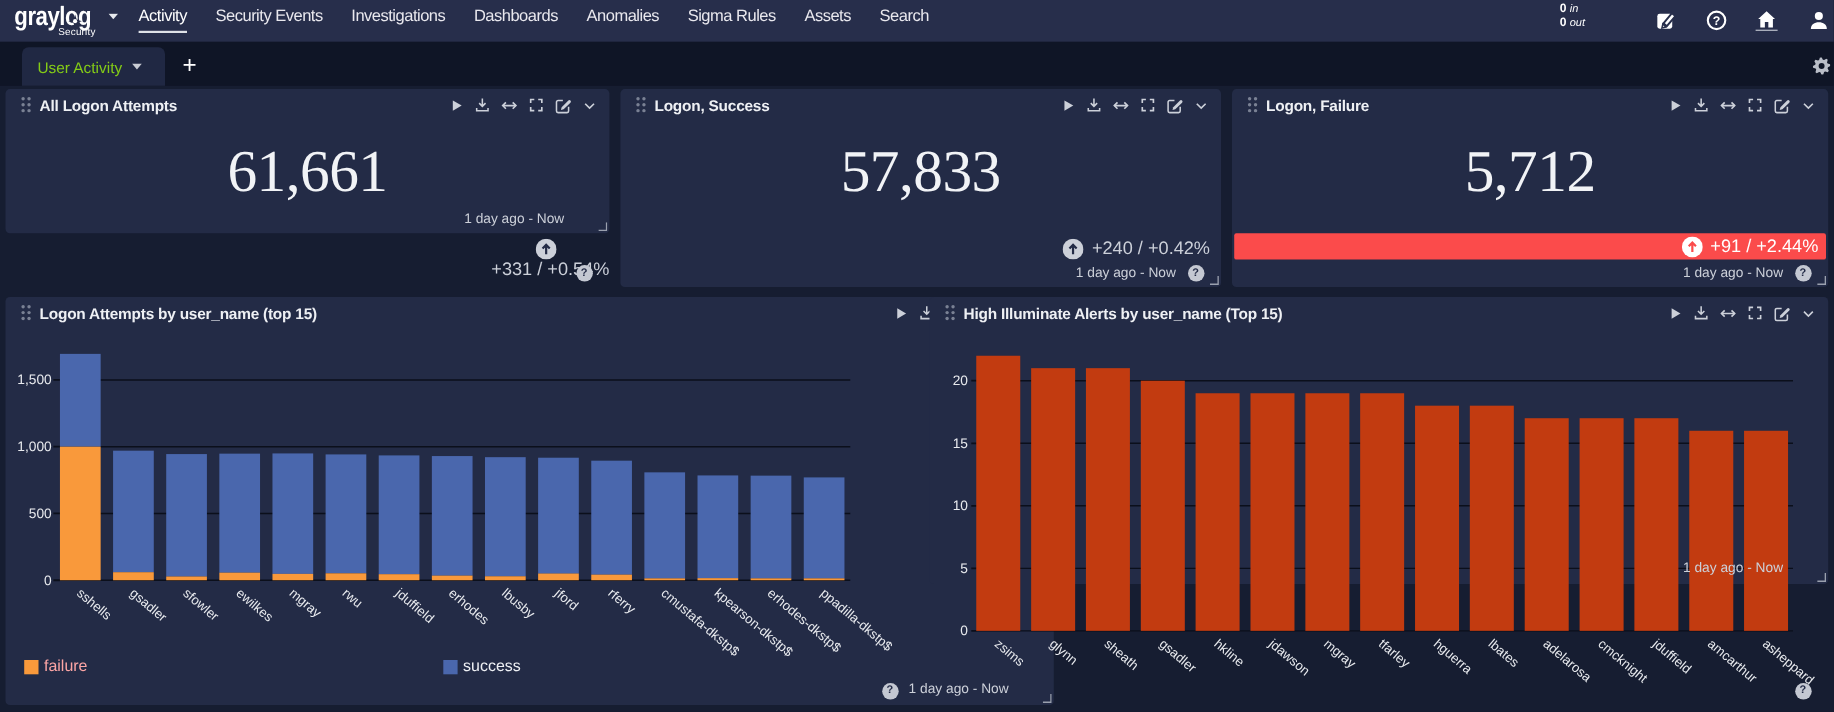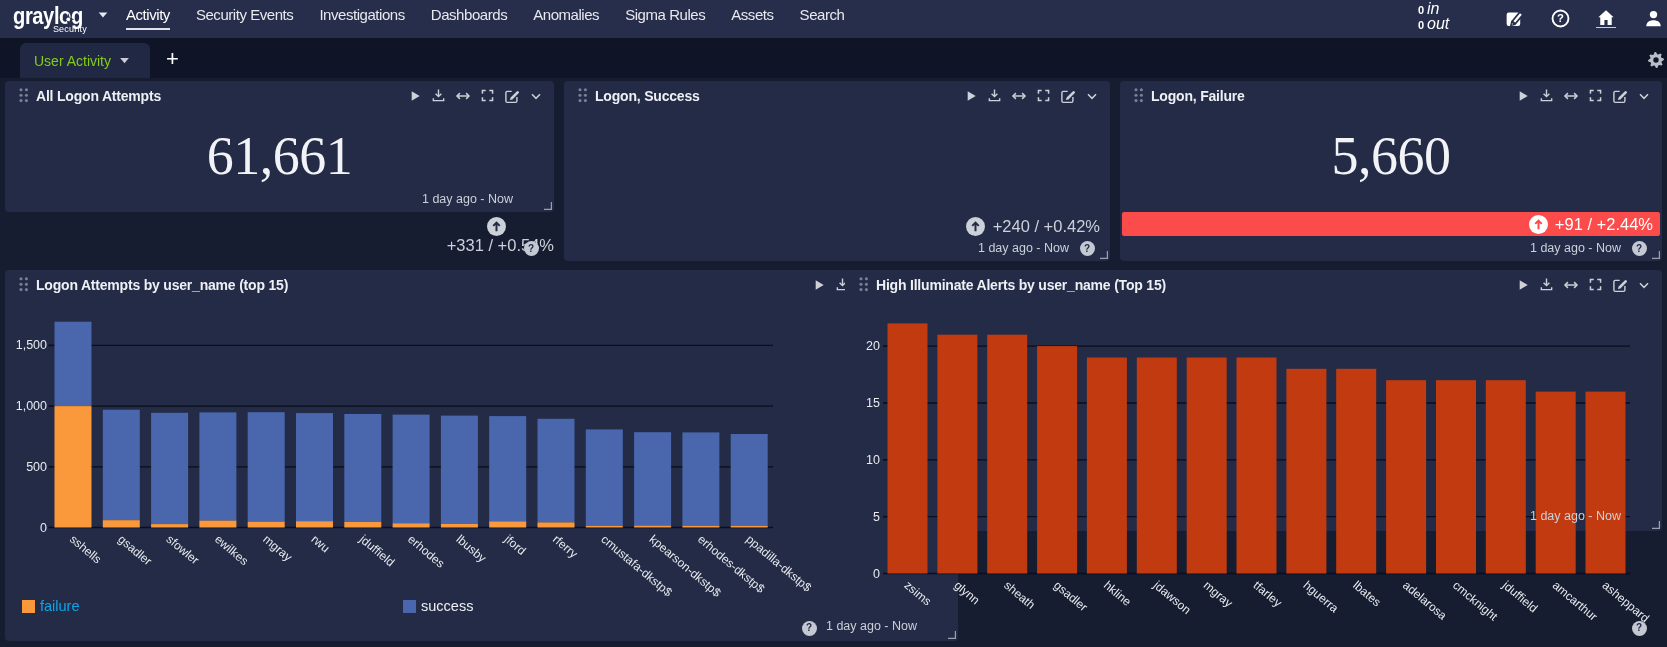--- a/index.html
+++ b/index.html
@@ -8,21 +8,21 @@
 .logo-word{color:#fff;font-size:24px;font-weight:700;letter-spacing:-0.5px;line-height:1;margin-top:2px;transform:scaleX(0.84);transform-origin:0 50%}
 .logo-star{position:absolute;left:49px;top:11.25px;width:12.5px;height:12.5px}
 .logo-sec{color:#fff;font-size:9px;text-align:right;margin-top:-1px;letter-spacing:0.2px;position:relative;top:-2.5px}
 .nav-items{margin-left:5px;display:flex;align-items:center;height:100%}
 .nav-item{color:#e9e8ee;font-size:15px;padding:0 13px;position:relative;top:-4.5px;letter-spacing:-0.45px}
 .nav-item.active{color:#fff}
 .nav-item.active::after{content:"";position:absolute;left:13px;right:13px;top:21.5px;height:2px;background:#dfe2e8}
 .nav-right{position:absolute;left:0;top:0;width:1667px;height:38px;pointer-events:none}
 .inout{position:absolute;left:1418px;top:2px;color:#fff;font-size:10.5px;line-height:13.2px}
 .inout b{font-size:11px}
-.inout i{font-size:16px}
+.inout i{font-size:10px}
 .nico{position:absolute;top:9px}
 .home-wrap{position:relative}
 .home-line{position:absolute;left:-1px;top:17.8px;width:20px;height:1.7px;background:#c9cdd6}
 .tabrow{position:absolute;left:0;top:38px;width:1667px;height:40px;background:#0f1526}
 .tab{position:absolute;left:20px;top:5px;width:130px;height:35px;background:#202843;border-radius:6px 6px 0 0;
  color:#84cc16;font-size:14px;display:flex;align-items:center;padding-left:14px}
 .plus{position:absolute;left:166px;top:8px;color:#fff;font-size:22px;font-weight:400}
 .card{position:absolute;background:#232b46;border-radius:4px;color:#eef0f4}
 .chead{display:flex;align-items:center;padding:1.5px 11px 0 13px;height:28px}
 .chead svg:first-child{flex:0 0 auto}
@@ -168,20 +168,21 @@
         </svg>
         <svg class="" width="16" height="16" viewBox="0 0 16 16" style="">
           <path d="M12.9 9v4a1.4 1.4 0 0 1-1.4 1.4H3.3A1.4 1.4 0 0 1 1.9 13V4.8a1.4 1.4 0 0 1 1.4-1.4h4.4" stroke="#ccd0d9" stroke-width="1.4" fill="none"></path>
           <path d="M6.6 9.6 12.7 3.4a1.3 1.3 0 0 1 1.9 1.9L8.4 11.4l-2.5.6z" fill="#ccd0d9"></path>
         </svg>
         <svg class="" width="14" height="14" viewBox="0 0 16 16" style="">
           <path d="M3.4 6.1 8 10.7l4.6-4.6" stroke="#ccd0d9" stroke-width="1.7" fill="none"></path>
         </svg>
       </div>
     </div>
+    <div class="bignum">57,833</div>
     <div class="trend" style="position:absolute;right:10px;top:136px;text-align:right;">
       <svg style="margin-right:8px" width="19" height="19" viewBox="0 0 18 18">
         <circle cx="9" cy="9" r="9" fill="#ccd0d9"></circle>
         <path d="M9 13.4V5.6M5.9 8.4 9 5.3l3.1 3.1" stroke="#232b46" stroke-width="1.9" fill="none"></path>
       </svg>
       <span>+240 / +0.42%</span>
     </div>
     <div class="timerange"><span>1 day ago - Now</span></div>
     <div style="position:absolute;left:515.5px;top:160.0px;width:15px;height:15px;border-radius:50%;background:#c4c8d2;color:#232b46;font-weight:700;font-size:10px;display:flex;align-items:center;justify-content:center;line-height:1">?</div>
     <svg style="position:absolute;right:2px;bottom:2px" width="8" height="8" viewBox="0 0 8 8">
@@ -216,21 +217,21 @@
         </svg>
         <svg class="" width="16" height="16" viewBox="0 0 16 16" style="">
           <path d="M12.9 9v4a1.4 1.4 0 0 1-1.4 1.4H3.3A1.4 1.4 0 0 1 1.9 13V4.8a1.4 1.4 0 0 1 1.4-1.4h4.4" stroke="#ccd0d9" stroke-width="1.4" fill="none"></path>
           <path d="M6.6 9.6 12.7 3.4a1.3 1.3 0 0 1 1.9 1.9L8.4 11.4l-2.5.6z" fill="#ccd0d9"></path>
         </svg>
         <svg class="" width="14" height="14" viewBox="0 0 16 16" style="">
           <path d="M3.4 6.1 8 10.7l4.6-4.6" stroke="#ccd0d9" stroke-width="1.7" fill="none"></path>
         </svg>
       </div>
     </div>
-    <div class="bignum">5,660</div>
+    <div class="bignum">5,712</div>
     <div class="redbar" style="position:absolute;left:2px;right:2px;top:131px;height:24px;background:#fb4b4b;border-radius:2px;display:flex;align-items:center;justify-content:flex-end;padding-right:7px;color:#fff;font-size:16.5px"><svg style="margin-right:7px" width="19" height="19" viewBox="0 0 18 18">
         <circle cx="9" cy="9" r="9" fill="#fff"></circle>
         <path d="M9 13.4V5.6M5.9 8.4 9 5.3l3.1 3.1" stroke="#fb4b4b" stroke-width="1.9" fill="none"></path>
       </svg>+91 / +2.44%</div>
     <div class="timerange"><span>1 day ago - Now</span></div>
     <div style="position:absolute;left:511.5px;top:160.0px;width:15px;height:15px;border-radius:50%;background:#c4c8d2;color:#232b46;font-weight:700;font-size:10px;display:flex;align-items:center;justify-content:center;line-height:1">?</div>
     <svg style="position:absolute;right:2px;bottom:2px" width="8" height="8" viewBox="0 0 8 8">
       <path d="M7.5 0v7.5H0" stroke="#9aa0ae" stroke-width="1.4" fill="none"></path>
     </svg>
   </div>
@@ -321,21 +322,21 @@
       <rect x="629.1" y="162.2" width="37" height="93.4" fill="#4a67ad"></rect>
       <rect x="629.1" y="255.6" width="37" height="1.9" fill="#f9993b"></rect>
       <text transform="rotate(40 643.6 270.5)" x="643.6" y="270.5" font-size="12" fill="#e8eaee" style="font-family:&quot;Liberation Sans&quot;,sans-serif;">kpearson-dkstp$</text>
       <rect x="677.4" y="162.4" width="37" height="93.4" fill="#4a67ad"></rect>
       <rect x="677.4" y="255.8" width="37" height="1.7" fill="#f9993b"></rect>
       <text transform="rotate(40 691.9 270.5)" x="691.9" y="270.5" font-size="12" fill="#e8eaee" style="font-family:&quot;Liberation Sans&quot;,sans-serif;">erhodes-dkstp$</text>
       <rect x="725.7" y="164.0" width="37" height="91.8" fill="#4a67ad"></rect>
       <rect x="725.7" y="255.8" width="37" height="1.7" fill="#f9993b"></rect>
       <text transform="rotate(40 740.2 270.5)" x="740.2" y="270.5" font-size="12" fill="#e8eaee" style="font-family:&quot;Liberation Sans&quot;,sans-serif;">ppadilla-dkstp$</text>
     </svg>
-    <div style="position:absolute;left:17px;top:328px;display:flex;align-items:center;font-size:14.5px;color:#0ea5e9"><span style="width:13px;height:13px;background:#f9993b;display:inline-block;margin-right:5px"></span>failure</div>
+    <div style="position:absolute;left:17px;top:328px;display:flex;align-items:center;font-size:14.5px;color:#fca5a5"><span style="width:13px;height:13px;background:#f9993b;display:inline-block;margin-right:5px"></span>failure</div>
     <div style="position:absolute;left:398px;top:328px;display:flex;align-items:center;font-size:14.5px;color:#eef0f4"><span style="width:13px;height:13px;background:#4a67ad;display:inline-block;margin-right:5px"></span>success</div>
     <div class="timerange" style="bottom:8px"><span>1 day ago - Now</span></div>
     <div style="position:absolute;left:796.5px;top:350.5px;width:15px;height:15px;border-radius:50%;background:#c4c8d2;color:#232b46;font-weight:700;font-size:10px;display:flex;align-items:center;justify-content:center;line-height:1">?</div>
     <svg style="position:absolute;right:2px;bottom:2px" width="8" height="8" viewBox="0 0 8 8">
       <path d="M7.5 0v7.5H0" stroke="#9aa0ae" stroke-width="1.4" fill="none"></path>
     </svg>
   </div>
 <div class="card" style="left:845px;top:270px;width:817px;height:261px">
     <div class="chead">
       <svg width="14" height="17" viewBox="0 0 14 17">

